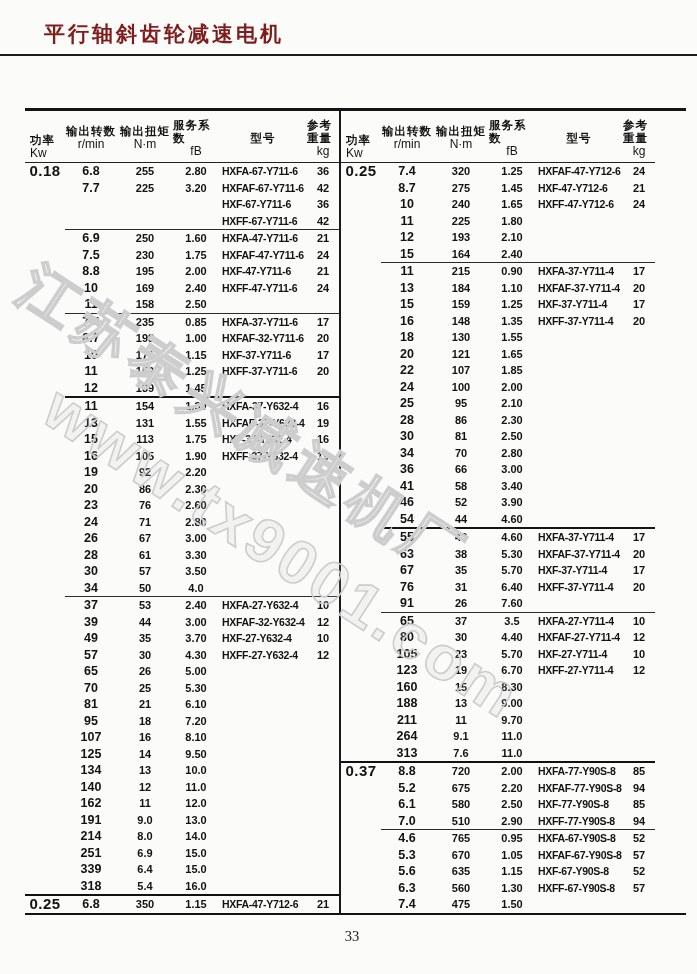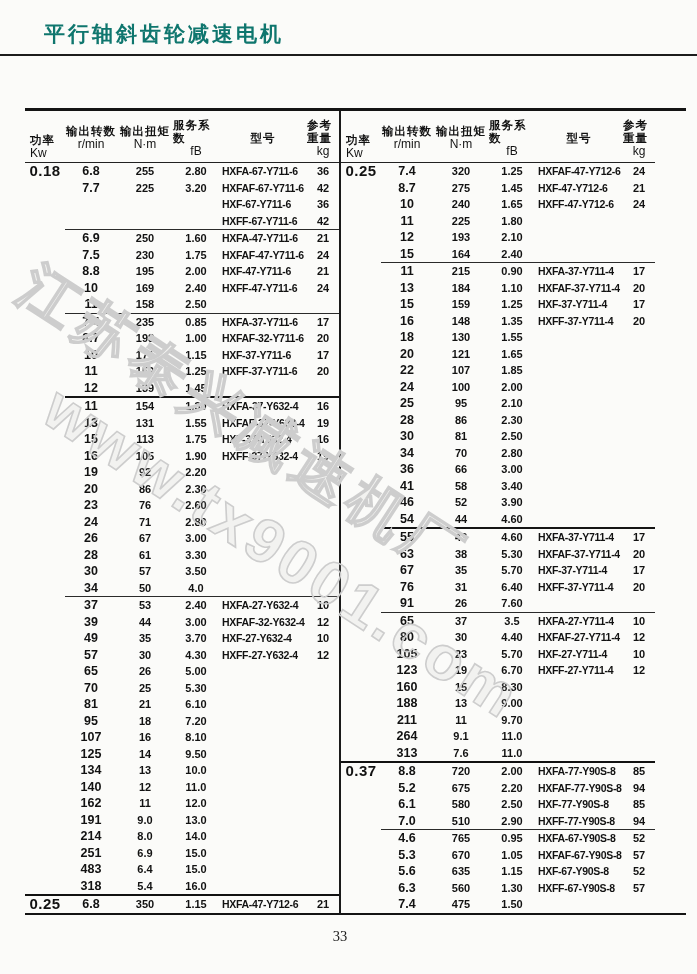--- a/index.html
+++ b/index.html
@@ -10,21 +10,21 @@
     color:#121212;
     position:relative;
     overflow:hidden;
   }
   .page{position:absolute;inset:0;}
 
   
   .doc-title{
     position:absolute;left:44px;top:20px;
     font-size:21px;font-weight:bold;letter-spacing:3px;
-    color:#0f766e;
+    color:#7f1d1d;
   }
   .title-rule{
     position:absolute;left:0;right:0;top:54px;
     border-top:2.5px solid #1c1c1c;height:0;
   }
   .section-title{
     position:absolute;left:23px;top:64px;
     font-size:20px;font-weight:bold;letter-spacing:1px;
     color:#161616;
   }
@@ -70,21 +70,21 @@
   .c.torque{font-size:11px;}
   .c.fb{font-size:11px;}
   .c.model{font-size:10.5px;text-align:left;padding-left:3px;letter-spacing:-0.3px;}
   .c.weight{font-size:11px;}
 
   .gline{height:0;border-top:1.6px solid #2a2a2a;margin-left:40px;}
   .gline.heavy{border-top:2.6px solid #151515;}
   .sline{height:0;border-top:2.6px solid #111;}
 
   .page-number{
-    position:absolute;left:4px;width:672px;top:928px;
+    position:absolute;left:16px;width:672px;top:928px;
     text-align:center;font-size:14.5px;color:#1a1a1a;
     font-family:"Liberation Serif","DejaVu Serif",serif;
   }
 </style>
 </head>
 <body>
 
 <div class="page">
 
   <div class="doc-title">平行轴斜齿轮减速电机</div>
@@ -458,21 +458,21 @@
           <div class="row">
             <div class="c power"></div>
             <div class="c speed">251</div>
             <div class="c torque">6.9</div>
             <div class="c fb">15.0</div>
             <div class="c model"></div>
             <div class="c weight"></div>
           </div>
           <div class="row">
             <div class="c power"></div>
-            <div class="c speed">483</div>
+            <div class="c speed">339</div>
             <div class="c torque">6.4</div>
             <div class="c fb">15.0</div>
             <div class="c model"></div>
             <div class="c weight"></div>
           </div>
           <div class="row">
             <div class="c power"></div>
             <div class="c speed">318</div>
             <div class="c torque">5.4</div>
             <div class="c fb">16.0</div>

